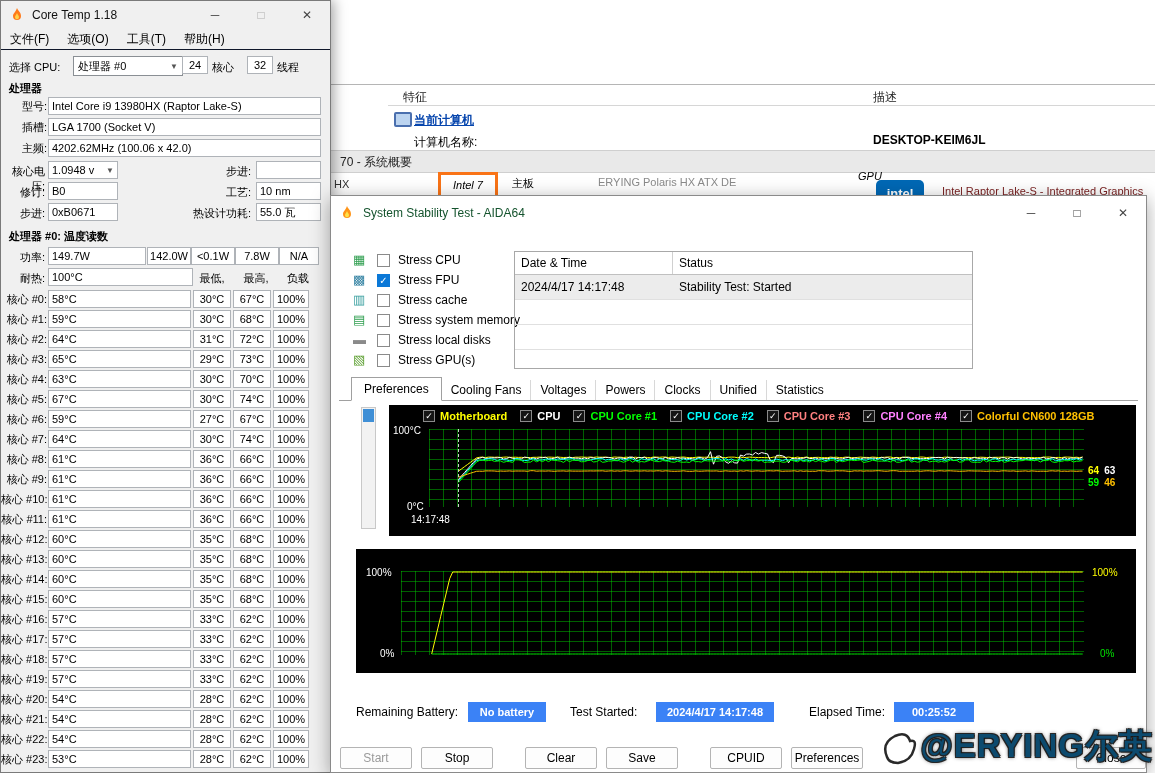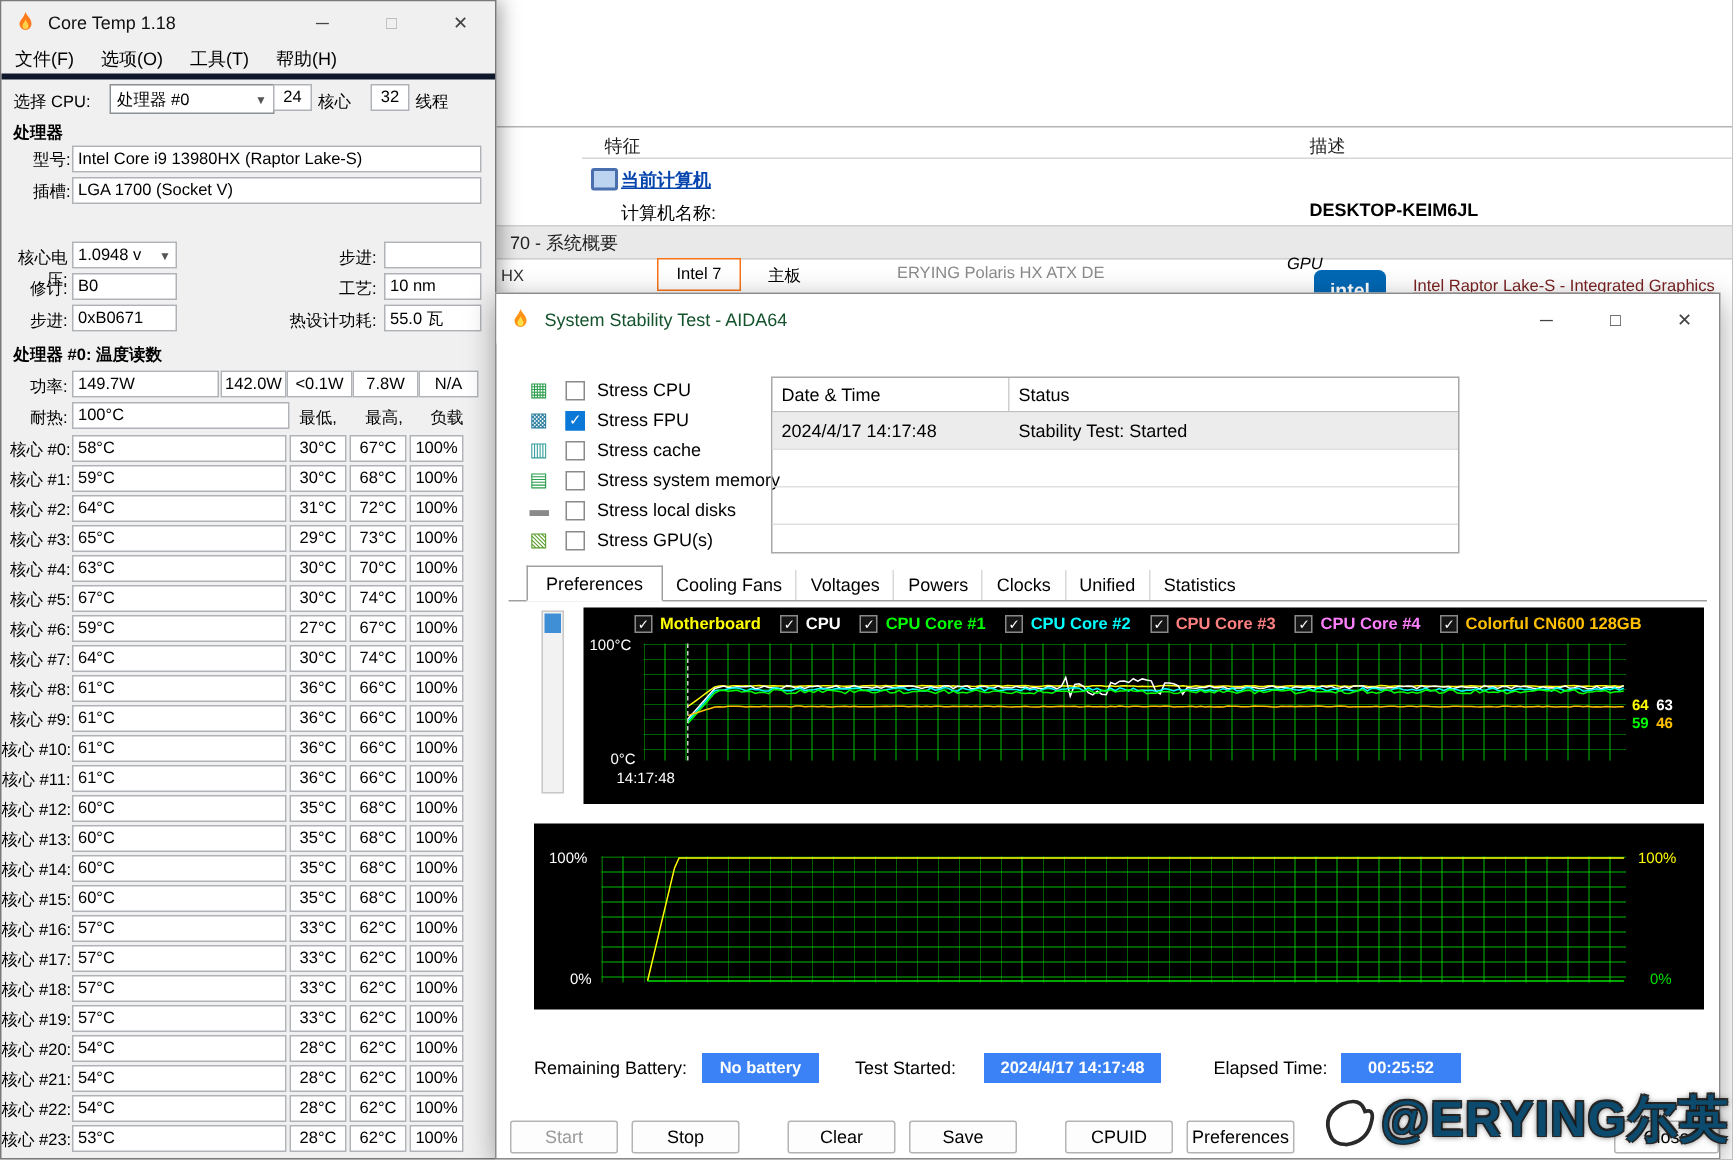--- a/index.html
+++ b/index.html
@@ -7,36 +7,36 @@
          font-family:"Liberation Sans",sans-serif;color:#000;}
   
   .bg-app{position:absolute;left:330px;top:0;width:825px;height:773px;background:#fff;}
   .bg-line1{position:absolute;left:0;right:0;top:84px;border-top:1px solid #b5b5b5;}
   .bg-line2{position:absolute;left:58px;right:0;top:105px;border-top:1px solid #d6d6d6;}
   .bg-colhead{position:absolute;font-size:12px;color:#222;}
   .bg-link{position:absolute;left:84px;top:112px;font-size:12px;color:#0645ad;text-decoration:underline;font-weight:bold;}
   .bg-kv{position:absolute;font-size:12px;}
   .bg-strip{position:absolute;left:0;right:0;top:150px;height:21px;background:#e9e9e9;border-top:1px solid #cfcfcf;border-bottom:1px solid #cfcfcf;}
   .bg-striptext{position:absolute;left:10px;top:154px;font-size:12px;color:#222;}
-  .bg-cell{position:absolute;border:1px solid #f97316;font-size:11px;display:flex;align-items:center;justify-content:center;background:#fff;}
+  .bg-cell{position:absolute;border:3px solid #f97316;font-size:11px;display:flex;align-items:center;justify-content:center;background:#fff;font-style:italic;}
   .intel-logo{position:absolute;left:546px;top:180px;width:48px;height:26px;background:#0068b5;border-radius:5px;
               color:#fff;font-size:13px;font-weight:bold;display:flex;align-items:center;justify-content:center;}
   .mon-icon{position:absolute;left:64px;top:112px;width:14px;height:11px;border:2px solid #4a6fae;background:#bcd4f0;border-radius:2px;}
   
   .tb-btn{width:46px;height:28px;display:flex;align-items:center;justify-content:center;font-size:12px;color:#444;cursor:default;}
   .tb-btn.dim{color:#b0b0b0;}
   
   .ct-win{position:absolute;left:0;top:0;width:331px;height:773px;background:#f0f0f0;
           border:1px solid #7a7a7a;box-sizing:border-box;box-shadow:3px 0 12px rgba(0,0,0,.35);z-index:5;}
   .ct-titlebar{position:absolute;left:0;top:0;right:0;height:28px;display:flex;align-items:center;background:#f0f0f0;}
   .ct-icon{margin-left:8px;display:flex;}
   .ct-title{margin-left:7px;font-size:12px;color:#111;}
   .tbset{margin-left:auto;display:flex;}
   .ct-menubar{position:absolute;left:0;top:28px;right:0;height:20px;display:flex;align-items:center;
-              background:#f0f0f0;border-bottom:4px solid #0f172a;font-size:12px;}
+              background:#f0f0f0;border-bottom:1px solid #0f172a;font-size:12px;}
   .menu-item{padding:0 9px;height:20px;display:flex;align-items:center;}
   .lbl{font-size:11px;color:#000;}
   .value-box{background:#fff;border:1px solid #afb3b8;height:16px;font-size:11px;display:flex;
              align-items:center;padding:0 3px;box-sizing:content-box;color:#000;overflow:hidden;white-space:nowrap;}
   .vb-center{justify-content:center;padding:0;}
   .sec-head{position:absolute;left:8px;font-size:11px;font-weight:bold;color:#000;}
   .ct-abs{position:absolute;}
   .dd{position:absolute;background:#fff;border:1px solid #8a8f94;height:18px;font-size:11px;
       display:flex;align-items:center;padding:0 4px;}
   .dd .caret{margin-left:auto;font-size:8px;color:#555;}
@@ -164,20 +164,24 @@
     <span class="sec-head" style="top:80px;">处理器</span>
 
     <div class="ct-frow" style="top:96px;">
       <span class="flabel">型号:</span>
       <span class="value-box" style="width:265px;">Intel Core i9 13980HX (Raptor Lake-S)</span>
     </div>
     <div class="ct-frow" style="top:117px;">
       <span class="flabel">插槽:</span>
       <span class="value-box" style="width:265px;">LGA 1700 (Socket V)</span>
     </div>
+    <div class="ct-frow" style="top:138px;">
+      <span class="flabel">主频:</span>
+      <span class="value-box" style="width:265px;">4202.62MHz (100.06 x 42.0)</span>
+    </div>
 
     <div class="ct-abs" style="left:0;top:160px;width:331px;height:18px;">
       <span class="lbl" style="position:absolute;left:0;width:44px;text-align:right;top:3px;">核心电压:</span>
       <span class="value-box" style="position:absolute;left:47px;width:62px;">
           <span>1.0948 v</span>
           <span style="margin-left:auto;font-size:8px;color:#555;">▼</span>
         </span>
       <span class="lbl" style="position:absolute;left:117px;width:133px;text-align:right;top:3px;">步进:</span>
       <span class="value-box" style="position:absolute;left:255px;width:57px;"></span>
     </div>

